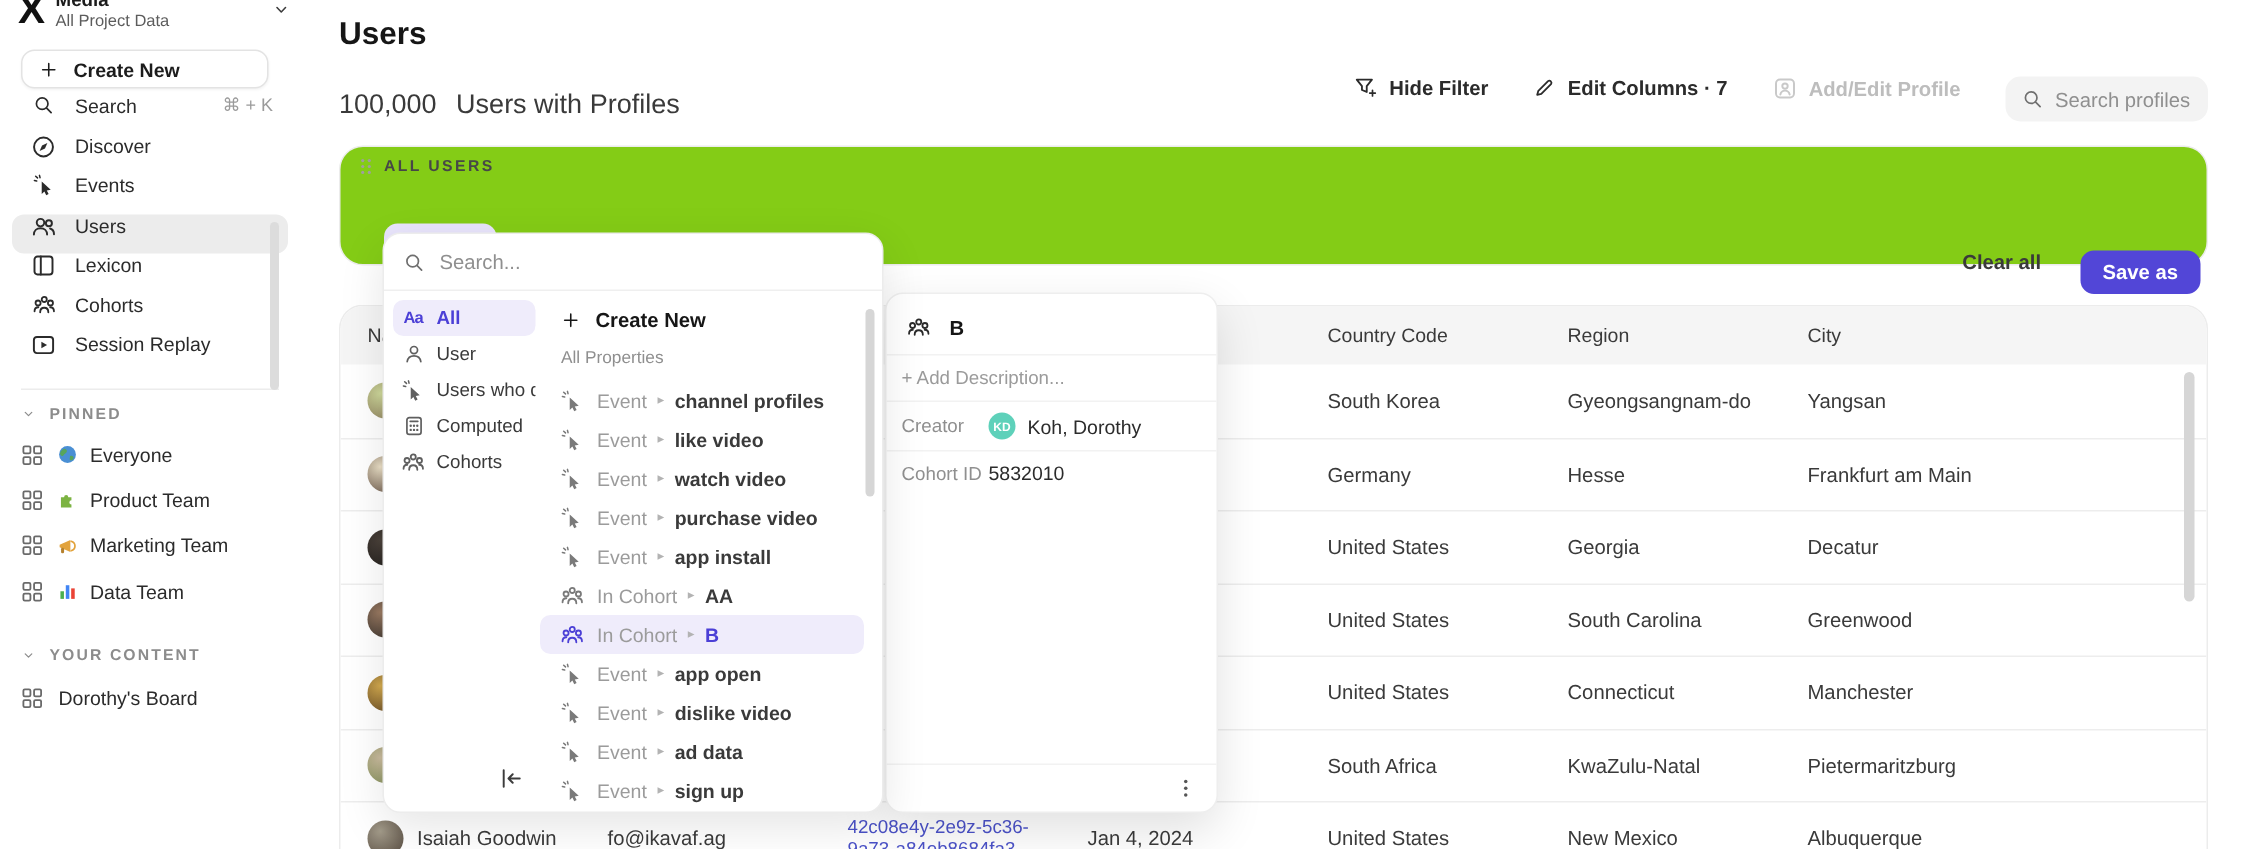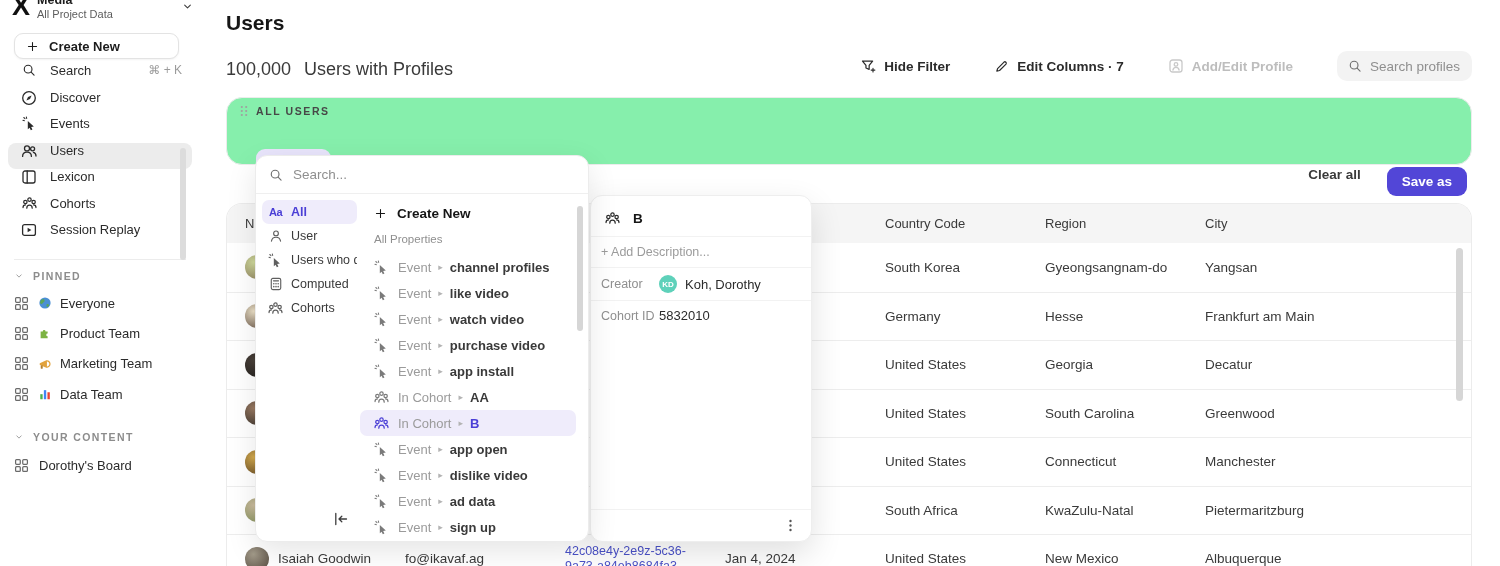--- a/index.html
+++ b/index.html
@@ -38,31 +38,31 @@
   .pin-item .emo { width:14px; margin-right:8px; }
   .yc-h { position:absolute; left:14px; top:431px; }
   .yc-list { position:absolute; left:8px; top:450px; width:184px; }
   .yc-item { height:30px; display:flex; align-items:center; padding:0 6px; border-radius:8px; font-size:13px; color:#2b2b2b; cursor:pointer; }
   .yc-item .board { width:15px; color:#6a6a6a; margin-right:10px; }
   .sidebar-thumb { position:absolute; left:180px; top:148px; width:6px; height:112px; background:#dcdcdc; border-radius:3px; }
 
   
   .page-title { position:absolute; left:226px; top:11px; font-size:21px; font-weight:700; color:#161616; }
   .stats { position:absolute; left:226px; top:59px; display:flex; gap:13px; font-size:18px; color:#3a3a3a; }
-  .actions { position:absolute; top:51px; right:28px; display:flex; align-items:center; gap:44px; }
+  .actions { position:absolute; top:51px; right:28px; display:flex; align-items:flex-start; gap:30px; }
   .act-btn { display:flex; align-items:center; gap:8px; font-size:13.5px; font-weight:700; color:#2b2b2b; cursor:pointer; }
   .act-btn .icn { color:#2b2b2b; }
   .act-btn.disabled { color:#bdbdbd; cursor:default; }
   .act-btn.disabled .icn { color:#c9c9c9; }
   .search-box { width:135px; height:30px; background:#f3f3f3; border-radius:10px; display:flex; align-items:center;
     gap:8px; padding:0 11px; color:#8f8f8f; font-size:13.5px; cursor:text; }
   .search-box .icn { color:#6f6f6f; }
 
   
-  .filter-panel { position:absolute; left:226px; top:97px; width:1246px; height:68px; background:#86efac;
+  .filter-panel { position:absolute; left:226px; top:97px; width:1246px; height:80px; background:#84cc16;
     border:1px solid #ececec; border-radius:16px; }
   .drag-dots { position:absolute; left:10px; top:6px; color:#9f9f9f; cursor:grab; }
   .group-label { position:absolute; left:29px; top:7px; font-size:10.5px; letter-spacing:1.6px; font-weight:700; color:#474747; }
   .filter-pill { position:absolute; left:29px; top:22px; height:27px; padding:0 13px 0 10px; border-radius:9px;
     background:#e8e4fb; color:#4b3fd6; font-size:14px; font-weight:700; display:flex; align-items:center; gap:6px; cursor:pointer;margin-top:29px; }
   .filter-pill .icn { color:#4b3fd6; }
 
   .post-actions { position:absolute; top:167px; right:33px; display:flex; align-items:flex-start; gap:26px; }
   .clear-all { font-size:13.5px; font-weight:700; color:#3a3a3a; cursor:pointer; }
   .save-as { height:29px; padding:0 15px; border-radius:9px; background:#5246d7; color:#fff;

